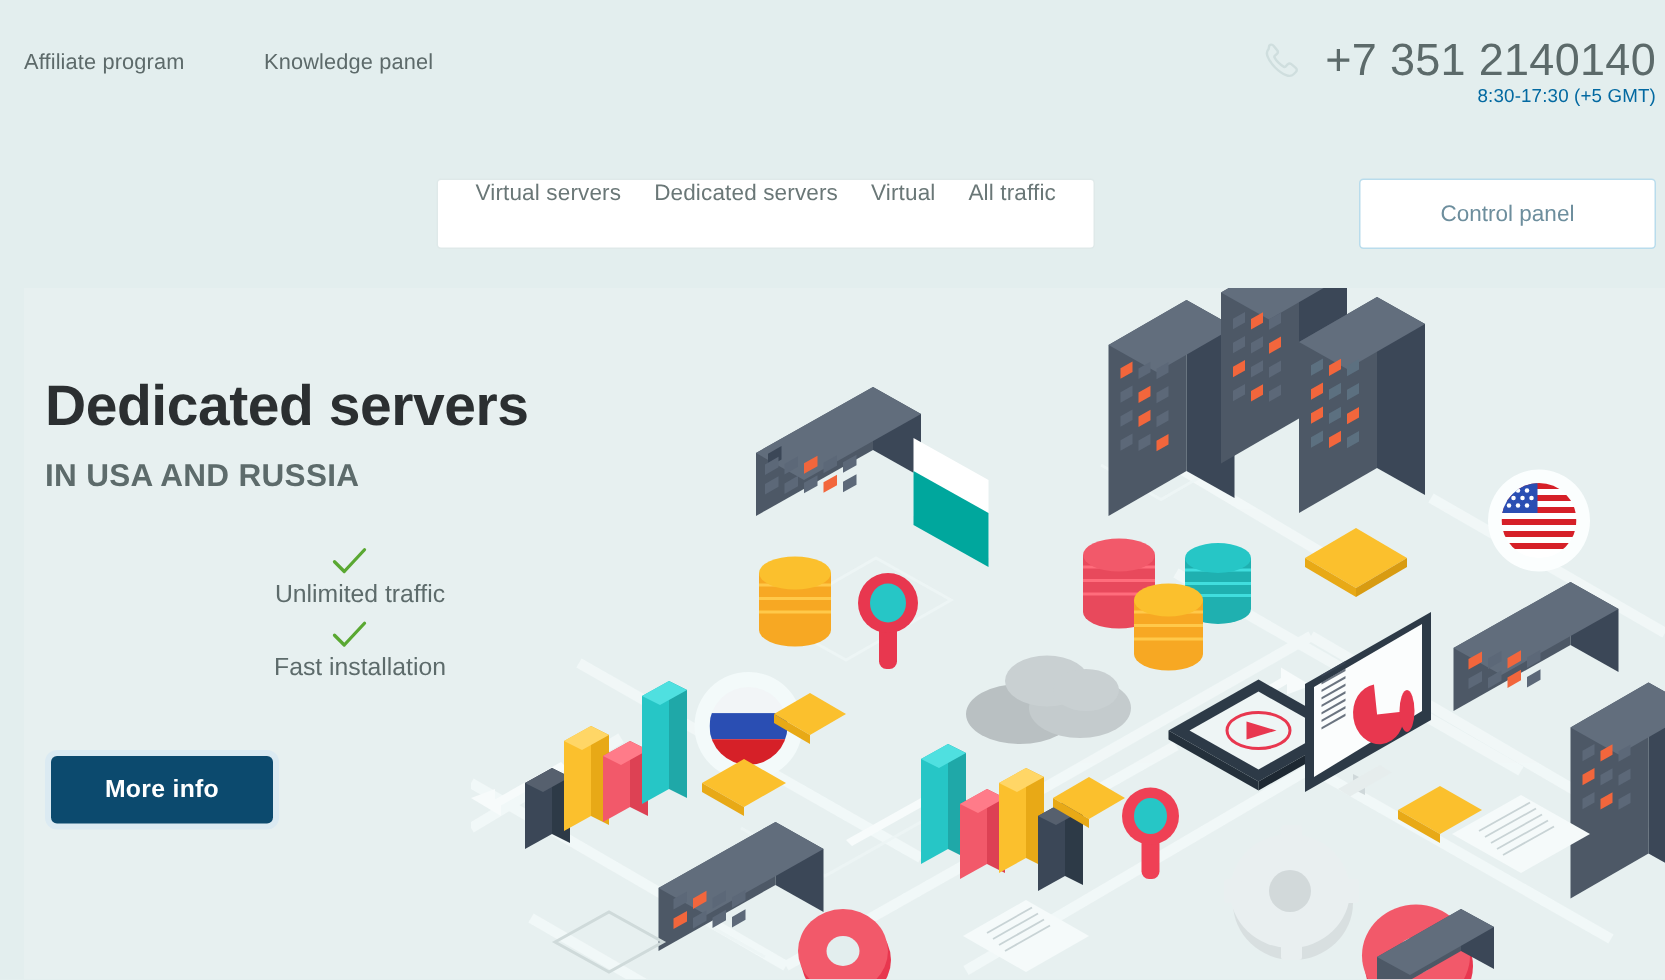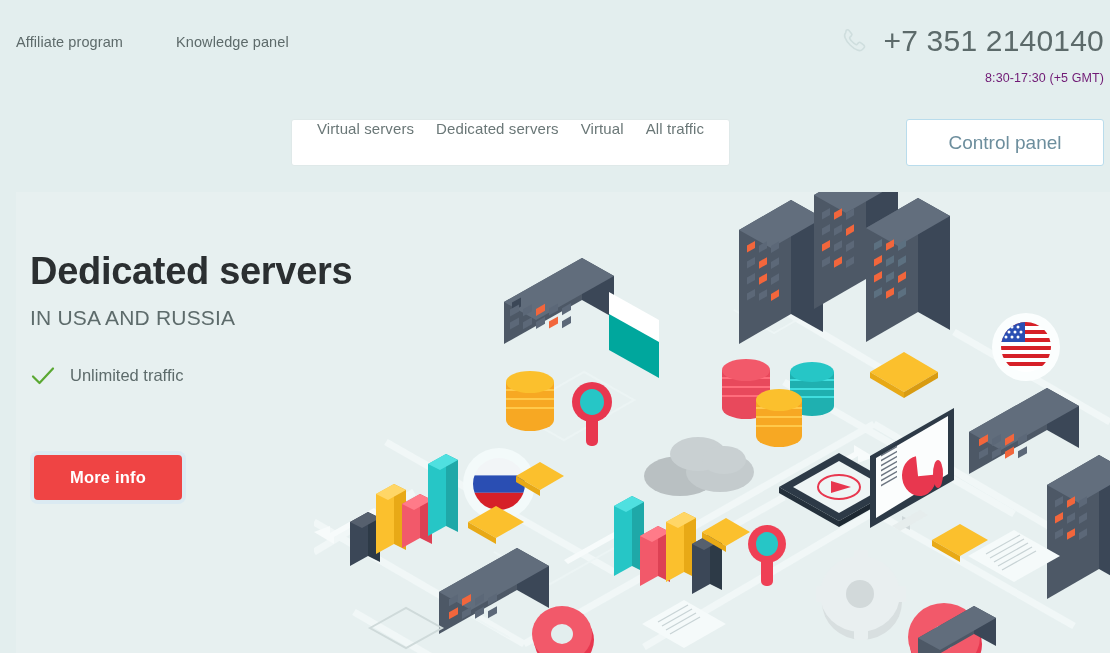--- a/index.html
+++ b/index.html
@@ -14,48 +14,48 @@
 
   
   .topbar { position:absolute; top:0; left:0; width:1110px; height:100px; }
   .toplinks { position:absolute; left:16px; top:34px; display:flex; gap:53px; }
   .toplink { font-size:14.5px; color:#5d6a6a; letter-spacing:.1px; cursor:pointer; }
 
   .phone-block { position:absolute; right:6px; top:26px; text-align:right; }
   .phone-row { display:flex; align-items:center; justify-content:flex-end; gap:14px; }
   .phone-icon { width:28px; height:28px; display:block; }
   .phone-num { font-size:30px; color:#5c6a6a; letter-spacing:.2px; line-height:1; font-weight:400; }
-  .phone-hours { font-size:12.5px; color:#701a75; margin-top:15px; letter-spacing:.1px; }
+  .phone-hours { font-size:12.5px; color:#0369a1; margin-top:1px; letter-spacing:.1px; }
 
   
   .navbar { position:absolute; top:119px; left:291px; height:47px;
             background:#ffffff; border:1px solid #dfe9e9; border-radius:3px;
             display:flex; align-items:flex-start; padding:0 14px; }
   .navitem { font-size:15px; color:#6a7777; padding:0 11px; cursor:pointer; white-space:nowrap; letter-spacing:.1px; }
 
   .cpanel { position:absolute; top:119px; right:6px; width:198px; height:47px;
             background:#ffffff; border:1px solid #b9dcec; border-radius:3px;
             display:flex; align-items:center; justify-content:center;
-            font-size:19px; color:#6d8e9d; cursor:pointer; }
+            font-size:15px; color:#6d8e9d; cursor:pointer; }
 
   
   .hero { position:absolute; left:16px; top:192px; width:1094px; height:461px;
           background:#e7f0f0; overflow:hidden; }
 
   .hero-copy { position:absolute; left:14px; top:60px; width:420px; z-index:5; }
   .hero-title { font-size:38px; font-weight:bold; color:#2b2f31; letter-spacing:-.3px; line-height:1.05; }
-  .hero-sub { font-size:21px; color:#5d6b6b; margin-top:14px; letter-spacing:.2px; font-weight:400; }
+  .hero-sub { font-size:21px; color:#5d6b6b; margin-top:14px; letter-spacing:.2px; font-weight:700; }
 
   .features { margin-top:31px; }
-  .feat { display:flex; align-items:center; height:30px; margin-bottom:19px; }
+  .feat { display:flex; align-items:center; height:30px; margin-bottom:19px;flex-direction:column; }
   .check { width:26px; height:26px; flex:0 0 26px; margin-right:14px; }
   .feat-label { font-size:16.5px; color:#5d6b6b; }
 
   .cta-wrap { margin-top:41px; display:inline-block; padding:4px; border-radius:8px; background:#dbeaf2; }
-  .cta { display:block; width:148px; height:45px; background:#ef4444; border:none; border-radius:4px;
+  .cta { display:block; width:148px; height:45px; background:#0c4a6e; border:none; border-radius:4px;
          color:#ffffff; font-size:16.5px; font-weight:bold; font-family:"Liberation Sans", sans-serif;
          cursor:pointer; letter-spacing:.2px; }
 
   .illus { position:absolute; left:298px; top:0; width:796px; height:461px; }
   .illus svg { display:block; }
 </style>
 </head>
 <body>
 
 <div class="page">
@@ -92,20 +92,26 @@
     <div class="hero-copy">
       <div class="hero-title">Dedicated servers</div>
       <div class="hero-sub">IN USA AND RUSSIA</div>
 
       <div class="features">
         <div class="feat">
           <svg class="check" viewBox="0 0 26 26">
             <path d="M3 13.5 L9.5 20 L23 5.5" fill="none" stroke="#5aa832" stroke-width="2.2" stroke-linecap="round" stroke-linejoin="round"></path>
           </svg>
           <span class="feat-label">Unlimited traffic</span>
+        </div>
+        <div class="feat">
+          <svg class="check" viewBox="0 0 26 26">
+            <path d="M3 13.5 L9.5 20 L23 5.5" fill="none" stroke="#5aa832" stroke-width="2.2" stroke-linecap="round" stroke-linejoin="round"></path>
+          </svg>
+          <span class="feat-label">Fast installation</span>
         </div>
       </div>
 
       <div class="cta-wrap">
         <button class="cta">More info</button>
       </div>
     </div>
 
     <div class="illus">
       <svg width="796" height="461" viewBox="0 0 796 461">

